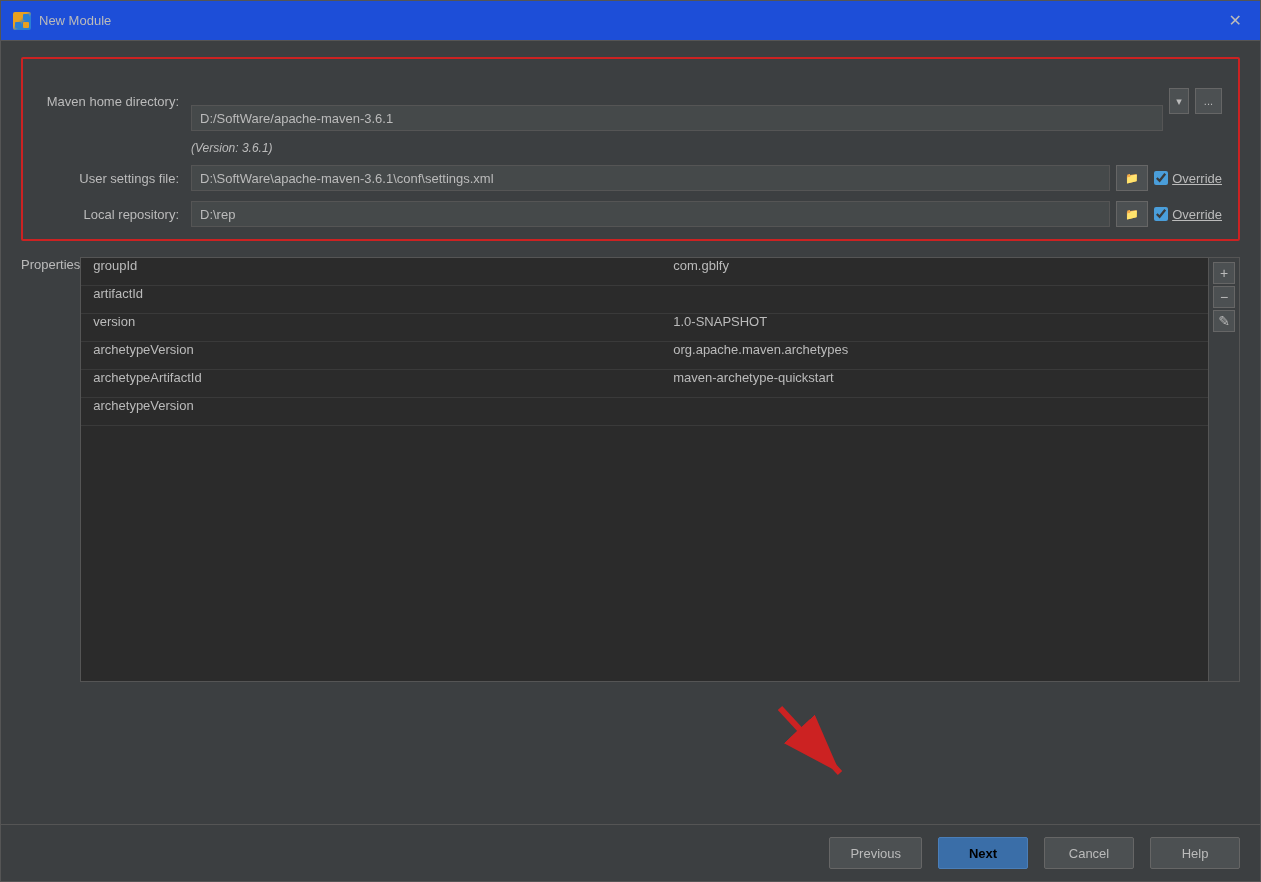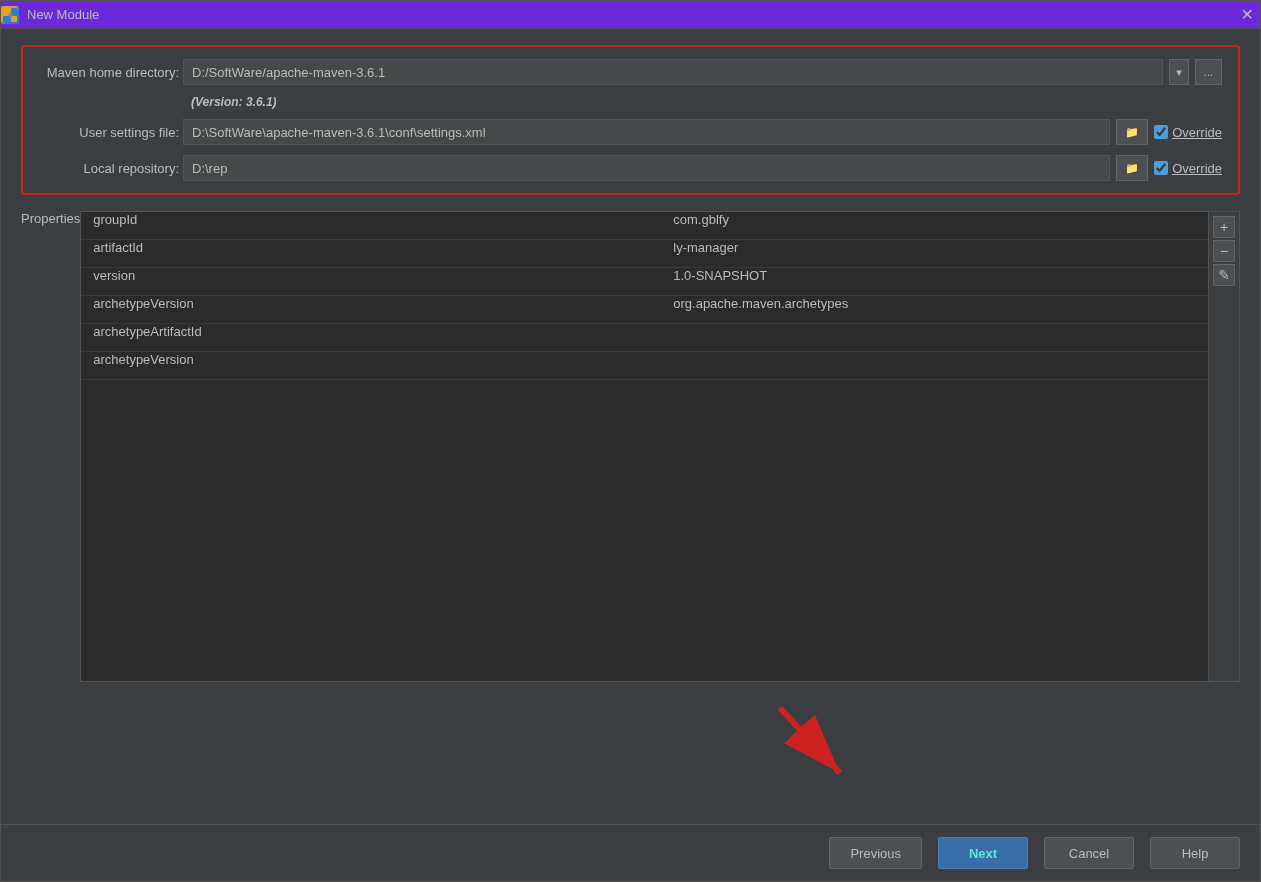--- a/index.html
+++ b/index.html
@@ -18,27 +18,27 @@
     .dialog {
       background: #3c3f41;
       border: 1px solid #555555;
       width: 1261px;
       height: 882px;
       display: flex;
       flex-direction: column;
       position: relative;
     }
     .title-bar {
-      background: #6d28d9;
+      background: #1d4ed8;
       border-bottom: 1px solid #555;
       display: flex;
       align-items: center;
       justify-content: space-between;
-      padding: 6px 0;
-      height: 28px;
+      padding: 6px 12px;
+      height: 40px;
       flex-shrink: 0;
     }
     .title-bar-left {
       display: flex;
       align-items: center;
       gap: 8px;
     }
     .title-icon {
       width: 18px;
       height: 18px;
@@ -75,21 +75,21 @@
       border: 2px solid #cc2222;
       padding: 12px 16px;
       display: flex;
       flex-direction: column;
       gap: 10px;
       border-radius: 2px;
     }
     .form-row {
       display: flex;
       align-items: center;
-      gap: 4px;
+      gap: 12px;
     }
     .form-label {
       color: #bbbbbb;
       min-width: 140px;
       text-align: right;
       flex-shrink: 0;
     }
     .form-input-wrap {
       flex: 1;
       display: flex;
@@ -140,21 +140,20 @@
     }
     .override-label {
       color: #bbbbbb;
       font-size: 13px;
     }
     .version-hint {
       color: #bbbbbb;
       font-size: 12px;
       margin-left: 152px;
       font-style: italic;
-      font-weight: bold;
     }
     .properties-section {
       flex: 1;
       display: flex;
       min-height: 0;
     }
     .section-title {
       color: #bbbbbb;
       font-size: 13px;
       margin-bottom: 6px;
@@ -237,21 +236,21 @@
       padding: 6px 20px;
       min-width: 90px;
       height: 32px;
       cursor: pointer;
       font-size: 13px;
       border-radius: 2px;
     }
     .footer-btn.primary {
       background: #3a6ea8;
       border: 1px solid #4a7eb8;
-      color: #5eead4;
+      color: #000000;
       font-weight: bold;
     }
   </style>
 </head>
 <body>
 
 <div class="dialog">
 
   <div class="title-bar">
     <div class="title-bar-left">
@@ -268,21 +267,21 @@
     <button class="close-btn">✕</button>
   </div>
 
   <div class="content">
 
     <div class="maven-section">
 
       <div class="form-row">
         <label class="form-label">Maven home directory:</label>
         <div class="form-input-wrap">
-          <input class="form-input" type="text" style="flex: 1 1 0%;" readonly="" value="D:/SoftWare/apache-maven-3.6.1">
+          <input class="form-input" type="text" style="flex: 1 1 0%; margin-top: 34px;" readonly="" value="D:/SoftWare/apache-maven-3.6.1">
           <button class="dropdown-btn">▾</button>
           <button class="browse-btn">...</button>
         </div>
       </div>
 
       <div class="version-hint">(Version: 3.6.1)</div>
 
       <div class="form-row">
         <label class="form-label">User settings file:</label>
         <div class="form-input-wrap">
@@ -311,32 +310,32 @@
     <div class="properties-section">
       <div class="section-title">Properties</div>
       <div class="properties-table-wrap">
         <div class="properties-table" id="props-table">
         <div class="prop-row">
       <span class="prop-key">groupId</span>
       <span class="prop-value">com.gblfy</span>
     </div>
             <div class="prop-row">
       <span class="prop-key">artifactId</span>
-      <span class="prop-value">ly-manager</span>
     </div>
             <div class="prop-row">
       <span class="prop-key">version</span>
       <span class="prop-value">1.0-SNAPSHOT</span>
     </div>
             <div class="prop-row">
       <span class="prop-key">archetypeVersion</span>
       <span class="prop-value">org.apache.maven.archetypes</span>
     </div>
             <div class="prop-row">
       <span class="prop-key">archetypeArtifactId</span>
+      <span class="prop-value">maven-archetype-quickstart</span>
     </div>
             <div class="prop-row">
       <span class="prop-key">archetypeVersion</span>
     </div>
           </div>
         <div class="table-actions">
           <button class="table-action-btn">+</button>
           <button class="table-action-btn">−</button>
           <button class="table-action-btn">✎</button>
         </div>

